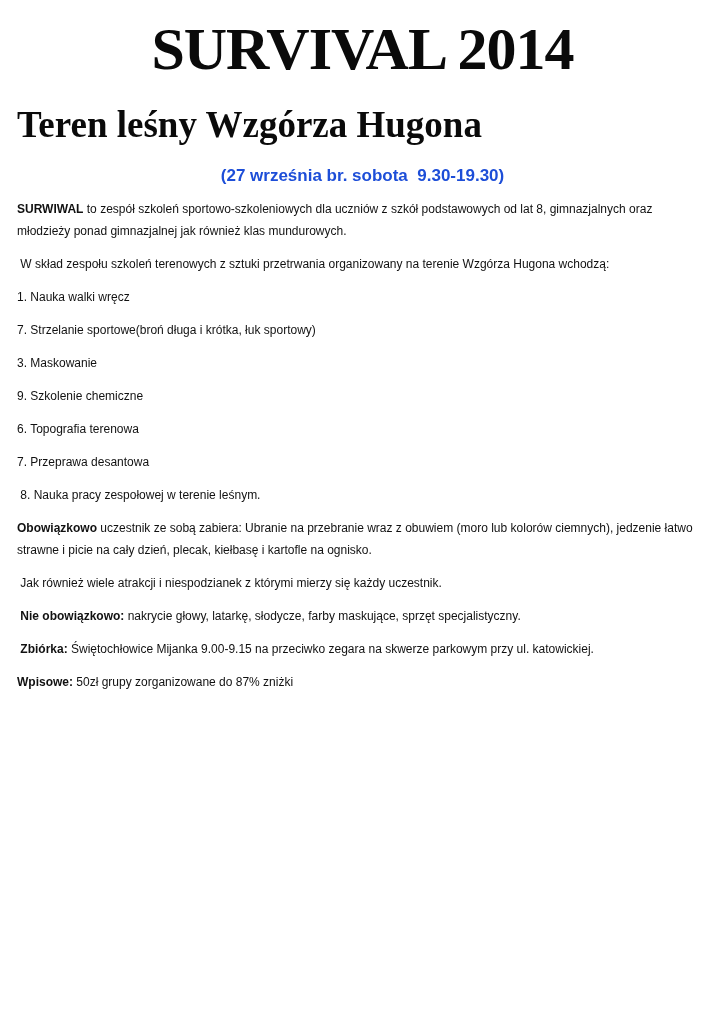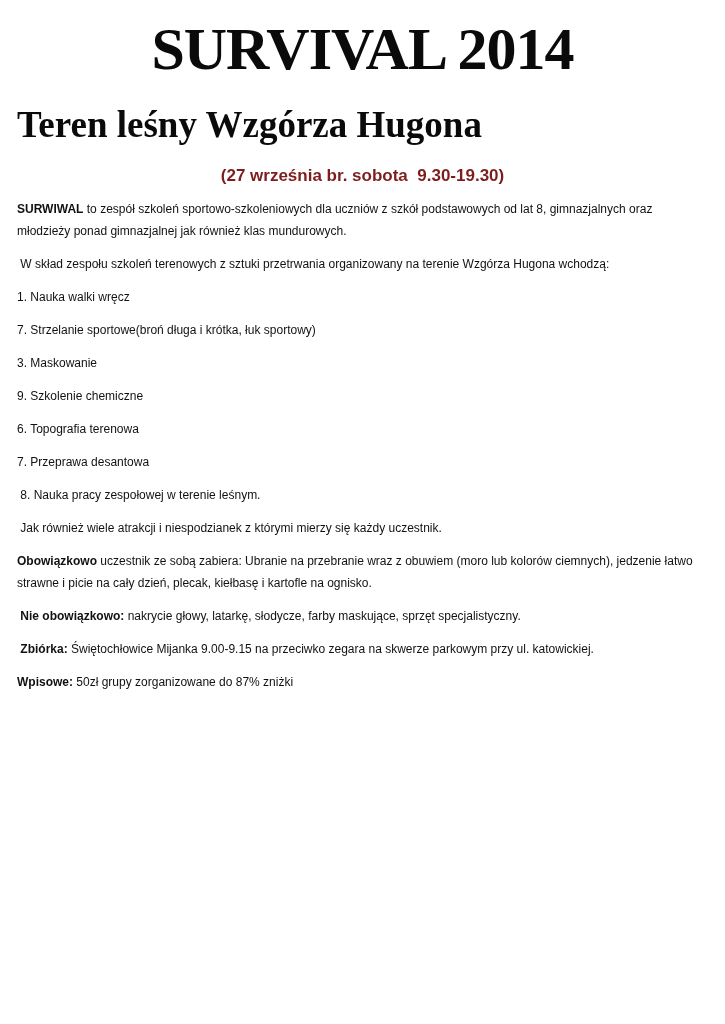--- a/index.html
+++ b/index.html
@@ -36,21 +36,21 @@
     color: #0a0a0a;
   }
   .date-line {
     font-family: "Liberation Sans", sans-serif;
     font-weight: bold;
     font-size: 17px;
     line-height: 22px;
     text-align: center;
     margin: 18px 0 0 0;
     white-space: pre-wrap;
-    color: #7f1d1d;
+    color: #1d4ed8;
   }
   .body-text {
     margin-top: 11px;
     font-family: "Liberation Sans", sans-serif;
     font-size: 12px;
     line-height: 22px;
     color: #111111;
   }
   .body-text p {
     margin: 0 0 11px 0;
@@ -78,23 +78,23 @@
     <p> W skład zespołu szkoleń terenowych z sztuki przetrwania organizowany na terenie Wzgórza Hugona wchodzą:</p>
 
     <p>1. Nauka walki wręcz</p>
     <p>7. Strzelanie sportowe(broń długa i krótka, łuk sportowy)</p>
     <p>3. Maskowanie</p>
     <p>9. Szkolenie chemiczne</p>
     <p>6. Topografia terenowa</p>
     <p>7. Przeprawa desantowa</p>
     <p> 8. Nauka pracy zespołowej w terenie leśnym.</p>
 
+    <p><b>Obowiązkowo</b><span> uczestnik ze sobą zabiera: Ubranie na przebranie wraz z obuwiem (moro lub kolorów ciemnych), jedzenie łatwo strawne i picie na cały dzień, plecak, kiełbasę i kartofle na ognisko.</span></p>
+
     <p> Jak również wiele atrakcji i niespodzianek z którymi mierzy się każdy uczestnik.</p>
-
-    <p><b>Obowiązkowo</b><span> uczestnik ze sobą zabiera: Ubranie na przebranie wraz z obuwiem (moro lub kolorów ciemnych), jedzenie łatwo strawne i picie na cały dzień, plecak, kiełbasę i kartofle na ognisko.</span></p>
 
     <p><b> Nie obowiązkowo:</b><span> nakrycie głowy, latarkę, słodycze, farby maskujące, sprzęt specjalistyczny.</span></p>
 
     <p><b> Zbiórka:</b><span> Świętochłowice Mijanka 9.00-9.15 na przeciwko zegara na skwerze parkowym przy ul. katowickiej.</span></p>
 
     <p><b>Wpisowe:</b><span> 50zł grupy zorganizowane do 87% zniżki</span></p>
 
   </div>
 </div>
 

